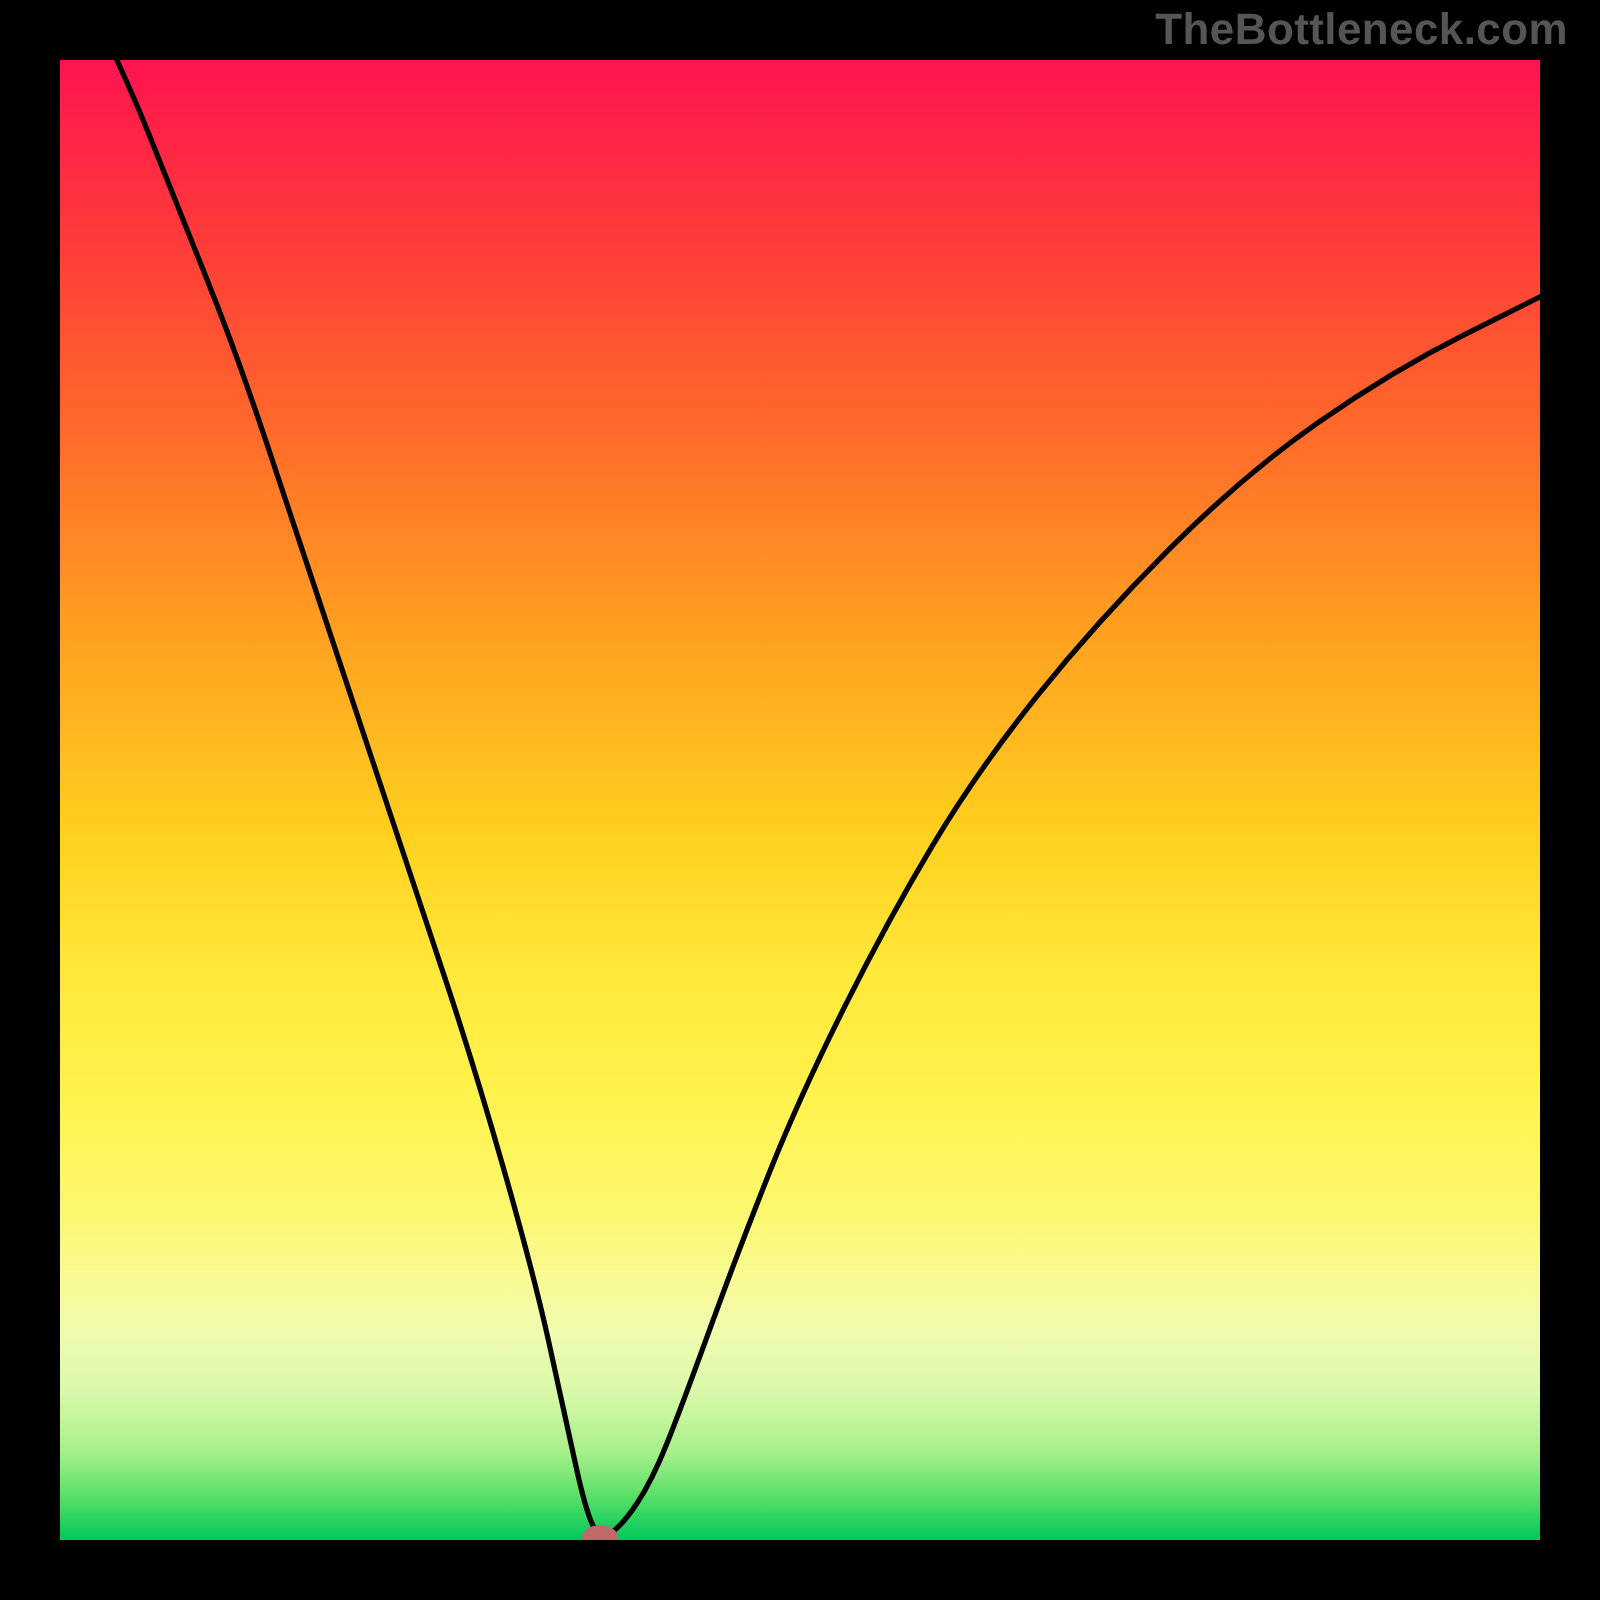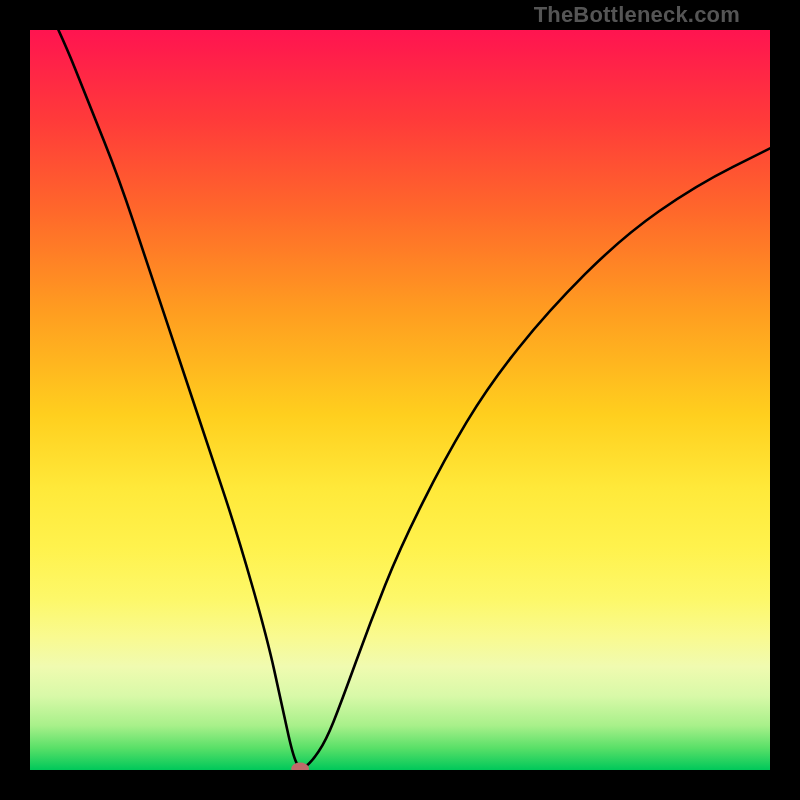--- a/index.html
+++ b/index.html
@@ -9,20 +9,21 @@
     height: 800px;
     background: #000;
     font-family: Arial, Helvetica, sans-serif;
     overflow: hidden;
   }
   .frame {
     position: relative;
     width: 746px;
     height: 800px;
     background: #000;
+    padding-left: 44px;
   }
   .plot-area {
     position: absolute;
     left: 30px;
     top: 30px;
     width: 740px;
     height: 740px;
     background: linear-gradient(
       to bottom,
       #ff1450 0%,

